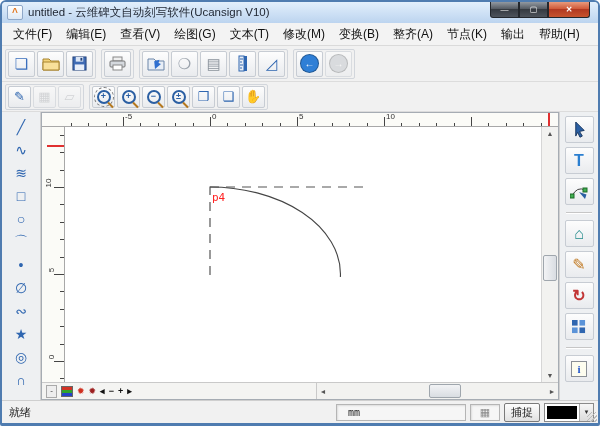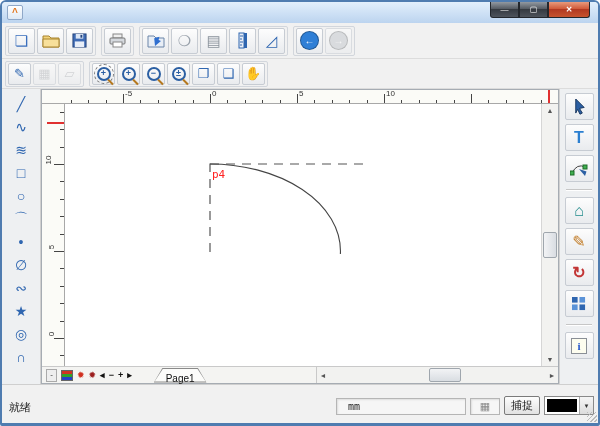--- a/index.html
+++ b/index.html
@@ -92,21 +92,21 @@
   .ptab-fg{position:absolute;inset:1px;background:#fcfcfa;clip-path:polygon(14% 100%,26% 0,74% 0,86% 100%);}
   .ptab-label{position:relative;z-index:2;font-size:10px;padding:1px 22px 0;color:#111;}
   .hscroll{flex:1;position:relative;background:#f2f2f0;}
   .harr{position:absolute;top:0;bottom:0;width:12px;display:flex;align-items:center;justify-content:center;
     font-size:7px;color:#555;}
   .harr.l{left:0;} .harr.r{right:0;}
   .hthumb{position:absolute;top:1px;bottom:1px;left:112px;width:30px;background:linear-gradient(#f2f3f5,#d9dde2);
     border:1px solid #9fa6ad;border-radius:2px;}
   
   .statusbar{height:22px;flex:0 0 22px;background:#f1f1f1;border-top:1px solid #cfcfcf;
-    display:flex;align-items:flex-end;gap:4px;padding:8px 4px;font-size:11px;color:#222;position:relative;}
+    display:flex;align-items:center;gap:4px;padding:0 4px;font-size:11px;color:#222;position:relative;}
   .ready{flex:1;padding-left:3px;}
   .panel{height:15px;border:1px solid #b5b5b5;box-shadow:inset 1px 1px 2px rgba(0,0,0,.10);
     background:#f6f6f6;display:flex;align-items:center;padding:0 5px;}
   .coords{font-family:"DejaVu Sans Mono",monospace;font-size:10px;white-space:pre;min-width:118px;}
   .gridp{width:18px;justify-content:center;color:#808archive8;}
   .gridglyph{color:#8a8a8a;font-size:11px;line-height:1;}
   .snapbtn{height:17px;border:1px solid #7a7a7a;border-radius:2px;padding:0 6px;
     background:linear-gradient(#fdfdfd,#e2e2e2);display:flex;align-items:center;}
   .combo{height:17px;display:flex;border:1px solid #8a8a8a;background:#fff;align-items:stretch;}
   .swatch{width:30px;margin:2px;}
@@ -117,27 +117,41 @@
   .grip{position:absolute;right:1px;bottom:1px;width:10px;height:10px;
     background:repeating-linear-gradient(135deg,#bbb 0 1px,transparent 1px 3px);}
 </style>
 </head>
 <body>
 
 <div class="win">
 
   <div class="titlebar">
     <span class="appico">^</span>
+    <span class="title">untitled - 云维碑文自动刻写软件(Ucansign V10)</span>
     <span class="winbtns">
       <span class="wbtn min">—</span>
       <span class="wbtn">▢</span>
       <span class="wbtn close">✕</span>
     </span>
   </div>
 
+  <div class="menubar" id="menubar">
+      <span class="mitem">文件(F)</span>
+      <span class="mitem">编辑(E)</span>
+      <span class="mitem">查看(V)</span>
+      <span class="mitem">绘图(G)</span>
+      <span class="mitem">文本(T)</span>
+      <span class="mitem">修改(M)</span>
+      <span class="mitem">变换(B)</span>
+      <span class="mitem">整齐(A)</span>
+      <span class="mitem">节点(K)</span>
+      <span class="mitem">输出</span>
+      <span class="mitem">帮助(H)</span>
+    </div>
   <div class="tb tb1" id="tb1">
       <div class="tgrp">
         <div class="tbtn">
           <span class="glyph" style="color: rgb(59, 111, 189);">❏</span>
         </div>
         <div class="tbtn">
           <span class="svgico">
             <svg width="18" height="15" viewBox="0 0 18 15">
               <path d="M1 3h6l2 2h8v9H1z" fill="#f2d37a" stroke="#a8842e"></path>
               <path d="M1 6h16v8H1z" fill="#f8e09a" stroke="#a8842e"></path>
@@ -363,21 +377,20 @@
       <div class="bottomrow">
         <div class="tabstrip" id="tabstrip">
           <span class="minib">-</span>
         <span class="layersico"></span>
             <span class="staric" style="color: rgb(208, 48, 32);">✹</span>
             <span class="staric" style="color: rgb(156, 31, 31);">✹</span>
             <span class="navic">◂</span>
             <span class="navic">−</span>
             <span class="navic">+</span>
             <span class="navic">▸</span>
-            <span class="ptabw"><span class="ptab-bg"></span><span class="ptab-fg"></span><span class="ptab-label">Page1</span></span>
           </div>
         <div class="hscroll">
           <div class="harr l">◄</div>
           <div class="hthumb"></div>
           <div class="harr r">►</div>
         </div>
       </div>
     </div>
 
     <div class="rtools" id="rtools">

